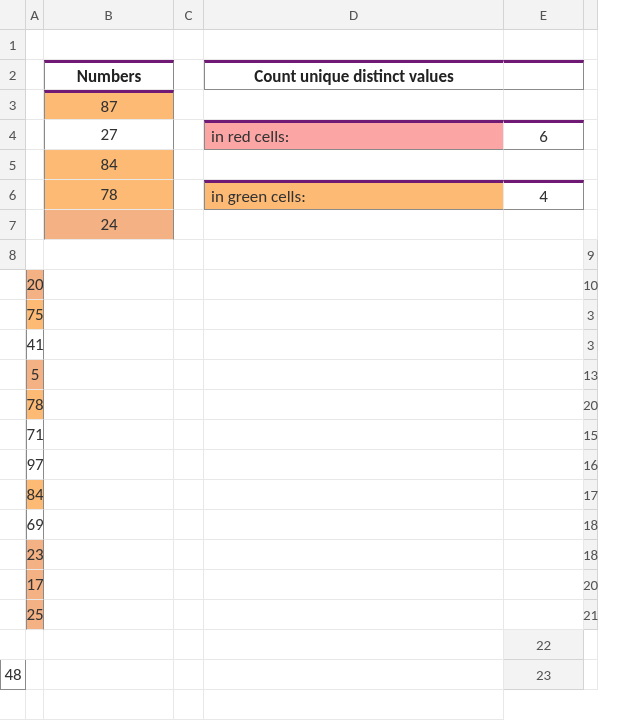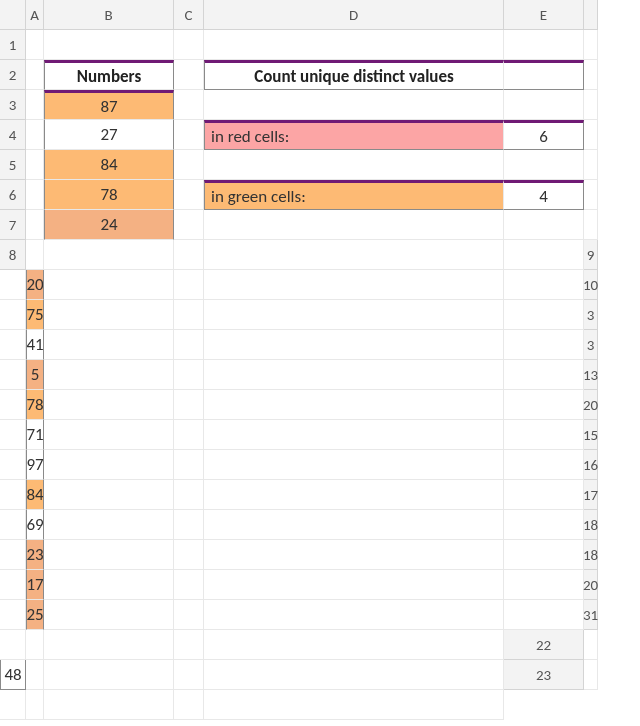--- a/index.html
+++ b/index.html
@@ -229,21 +229,21 @@
   <div class="cell"></div>
 
   <div class="rowhdr">20</div>
   <div class="cell"></div>
   <div class="cell center orange box-l box-r">25</div>
   <div class="cell"></div>
   <div class="cell"></div>
   <div class="cell"></div>
   <div class="cell"></div>
 
-  <div class="rowhdr">31</div>
+  <div class="rowhdr">21</div>
   <div class="cell"></div>
   <div class="cell"></div>
   <div class="cell"></div>
   <div class="cell"></div>
   <div class="cell"></div>
 
   <div class="rowhdr">22</div>
   <div class="cell"></div>
   <div class="cell center box-l box-r box-b">48</div>
   <div class="cell"></div>

